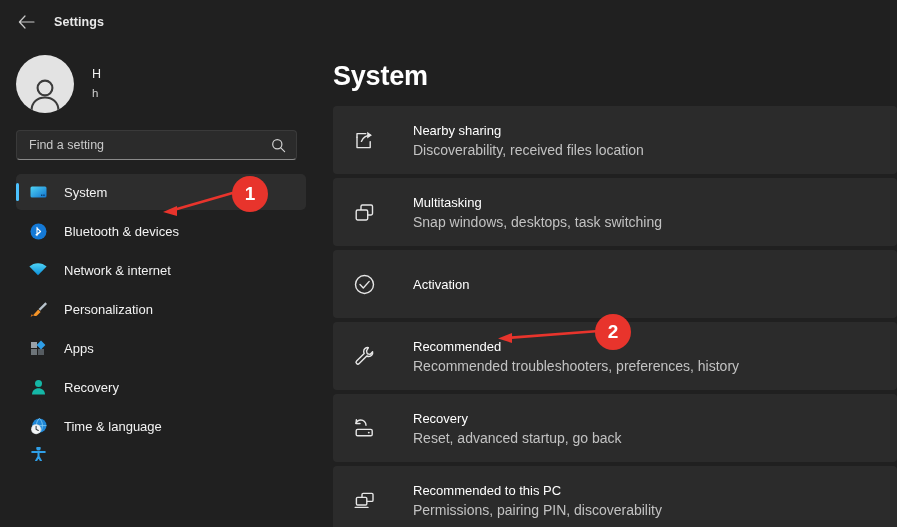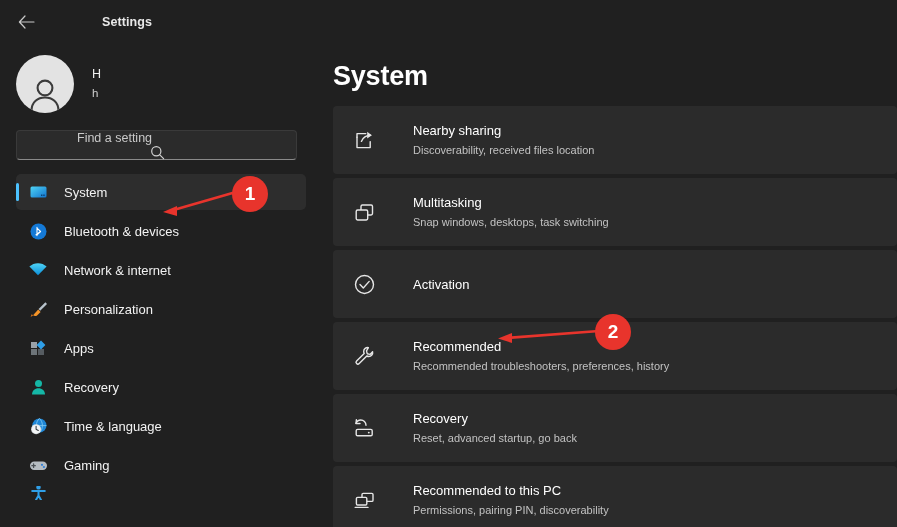--- a/index.html
+++ b/index.html
@@ -23,21 +23,20 @@
 
   
   .titlebar {
     position: absolute;
     top: 0; left: 0;
     width: 897px;
     height: 44px;
     display: flex;
     align-items: center;
     background: #202020;
-    gap: 48px;
   }
   .back-btn {
     width: 32px; height: 32px;
     margin-left: 10px;
     display: flex; align-items: center; justify-content: center;
     border-radius: 4px;
     cursor: pointer;
   }
   .back-btn svg { display: block; }
   .app-title {
@@ -101,21 +100,20 @@
     margin: 12px 0 0 16px;
     width: 281px;
     height: 30px;
     background: #2b2b2b;
     border: 1px solid #3a3a3a;
     border-bottom: 1px solid #8a8a8a;
     border-radius: 4px;
     display: flex;
     align-items: center;
     padding: 0 10px 0 12px;
-    flex-direction: column;
   }
   .search-input {
     flex: 1;
     background: transparent;
     border: none;
     outline: none;
     color: #d6d6d6;
     font-size: 12.5px;
     font-family: "Liberation Sans", sans-serif;
   }
@@ -206,21 +204,21 @@
     display: flex;
     flex-direction: column;
     justify-content: flex-end;
   }
   .card-title {
     font-size: 13px;
     color: #ffffff;
     line-height: 19px;
   }
   .card-sub {
-    font-size: 11px;
+    font-size: 14px;
     color: #c2c2c2;
     line-height: 18px;
     margin-top: 1px;
   }
 
   
   .annot-layer {
     position: absolute;
     top: 0; left: 0;
     width: 897px;
@@ -369,31 +367,20 @@
                      C12.5 13.9 13.4 11.3 13.4 8.6 C13.4 5.9 12.5 3.3 10.4 1.5 Z" fill="none" stroke="#7cc6f0" stroke-width=".9"></path>
             <path d="M3.4 8.6 L17.4 8.6" stroke="#7cc6f0" stroke-width=".9"></path>
             <circle cx="7.1" cy="12.2" r="5" fill="#d9dde0"></circle>
             <circle cx="7.1" cy="12.2" r="4.1" fill="#f2f4f5"></circle>
             <path d="M7.1 9.2 L7.1 12.2 L9.3 13.4" stroke="#3a4045" stroke-width="1.1" fill="none" stroke-linecap="round" stroke-linejoin="round"></path>
           </svg>
         </span>
         <span class="nav-label">Time &amp; language</span>
       </div>
 
-      <div class="nav-item">
-        <span class="nav-icon">
-          <svg width="19" height="19" viewBox="0 0 19 19">
-            <rect x="1" y="5.6" width="17" height="8.4" rx="4.2" fill="#b5bcc2"></rect>
-            <path d="M4.6 8 L4.6 11.4 M2.9 9.7 L6.3 9.7" stroke="#4a5055" stroke-width="1.3" stroke-linecap="round"></path>
-            <circle cx="13" cy="8.8" r="1.1" fill="#2f7fd6"></circle>
-            <circle cx="14.9" cy="11" r="1.1" fill="#2f7fd6"></circle>
-          </svg>
-        </span>
-        <span class="nav-label">Gaming</span>
-      </div>
 
       <div class="nav-item cutoff">
         <span class="nav-icon">
           <svg width="19" height="19" viewBox="0 0 19 19">
             <circle cx="9.5" cy="3.4" r="2.2" fill="#2f9fe8"></circle>
             <path d="M3.2 7 L15.8 7" stroke="#2f9fe8" stroke-width="2" stroke-linecap="round"></path>
             <path d="M9.5 7 L9.5 11.5 M9.5 11.5 L6.4 17 M9.5 11.5 L12.6 17" stroke="#2f9fe8" stroke-width="2" stroke-linecap="round" fill="none"></path>
           </svg>
         </span>
         <span class="nav-label"></span>

